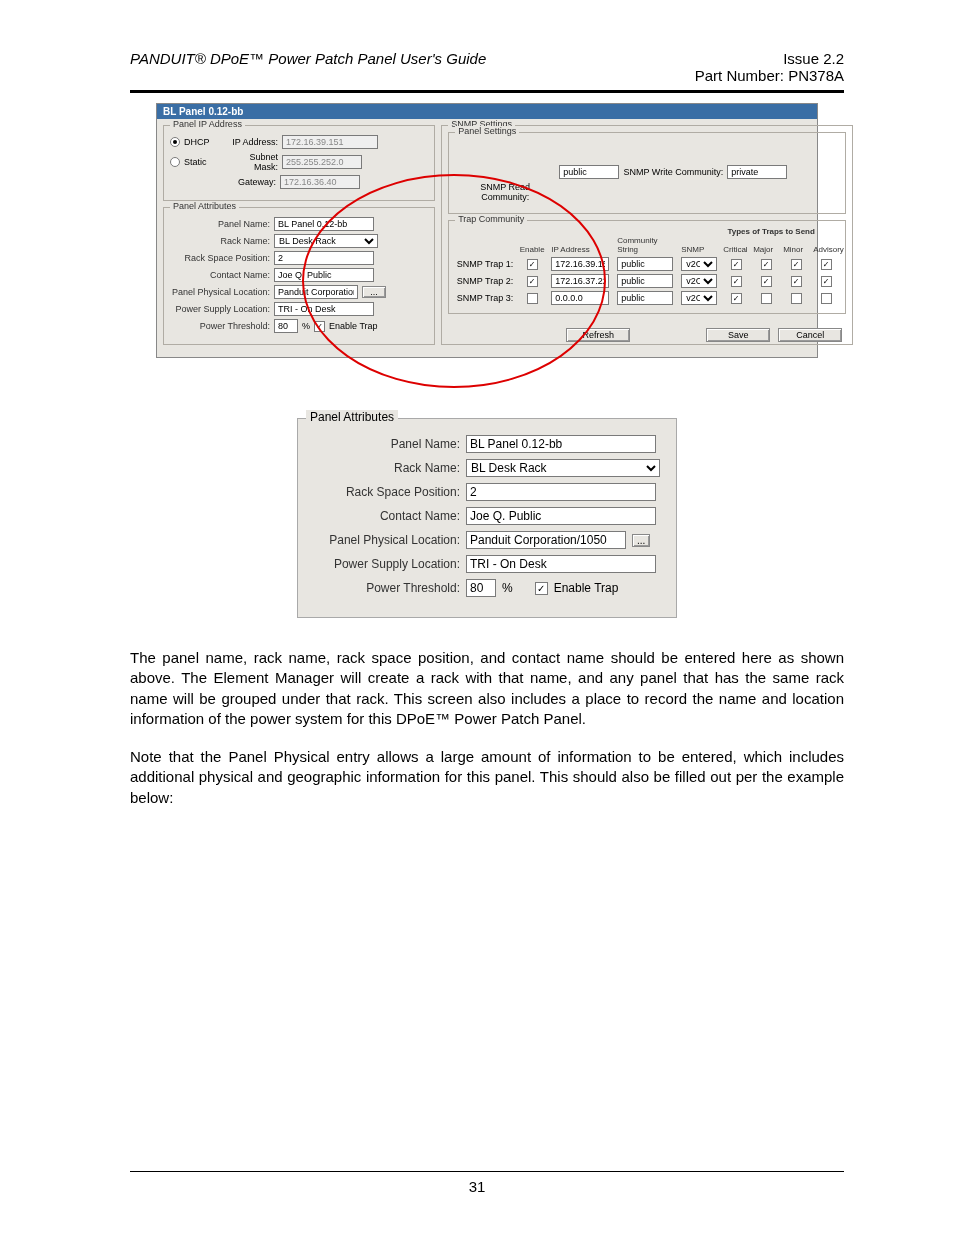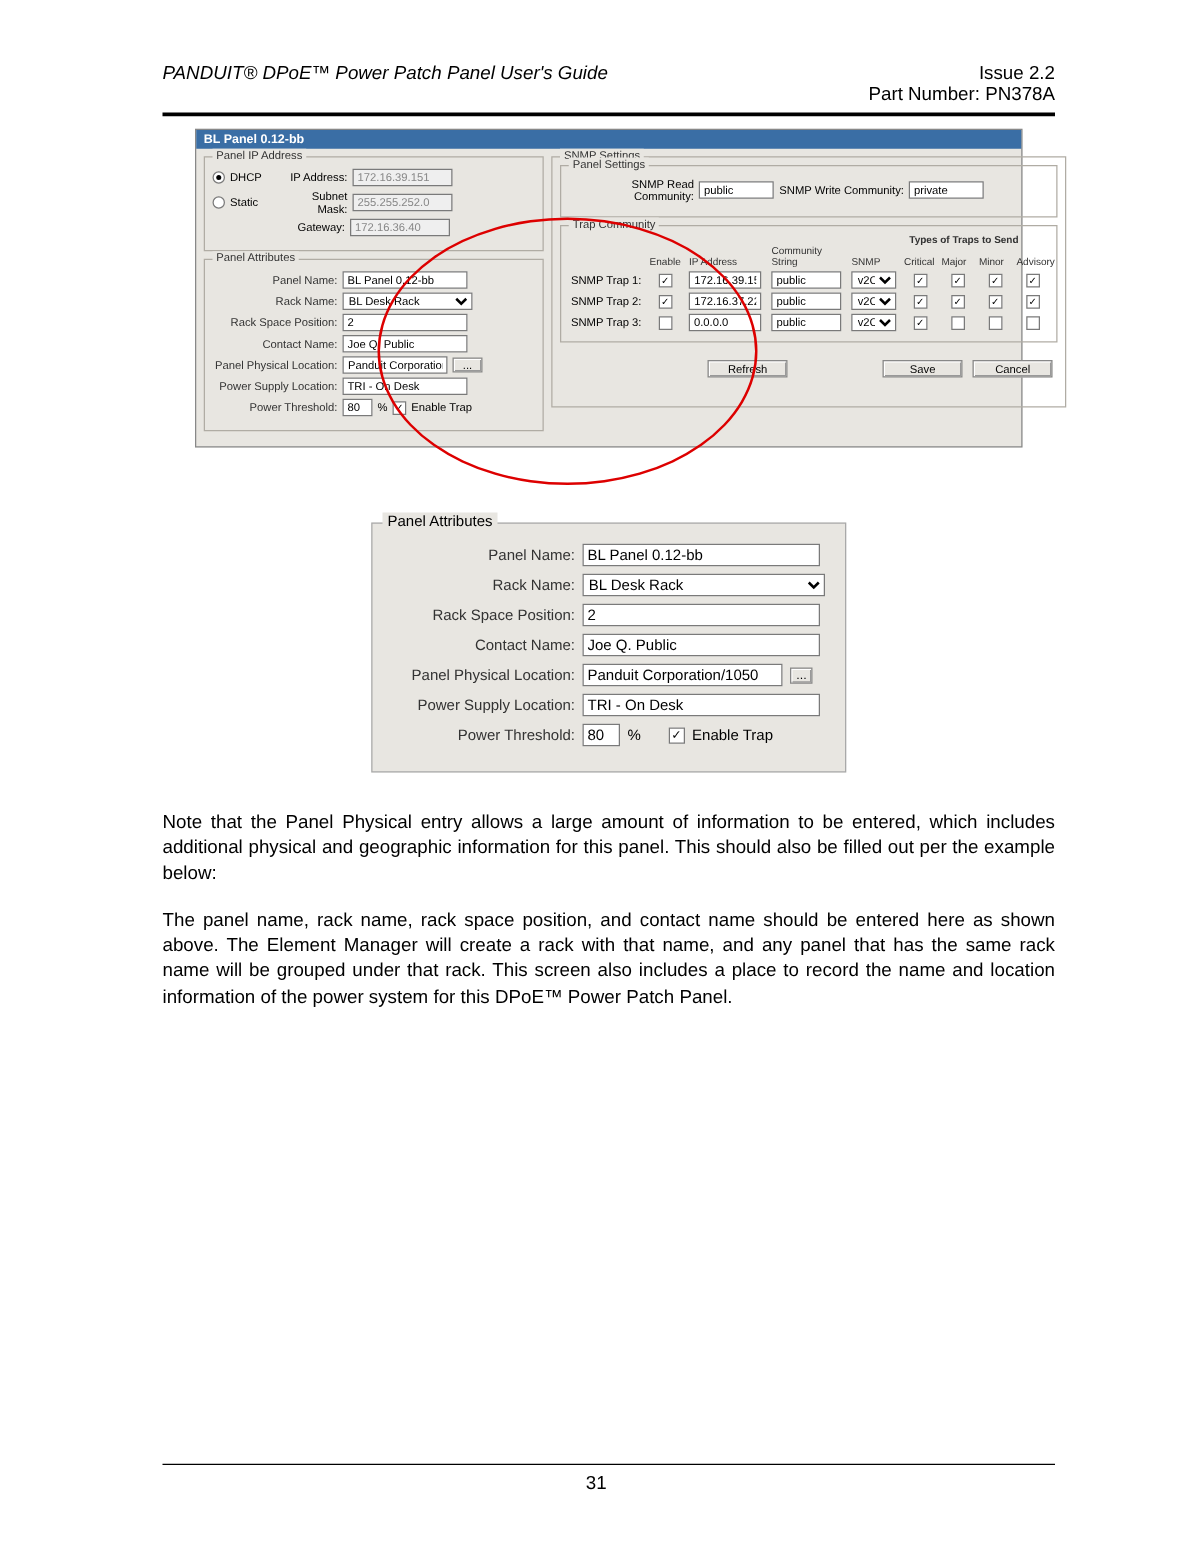--- a/index.html
+++ b/index.html
@@ -333,21 +333,21 @@
       <div class="win-body">
 
         <div class="col-left">
           <div class="fieldset">
             <div class="legend">Panel IP Address</div>
 
             <div class="row">
               <span class="radio checked"></span>
               <span style="flex:0 0 40px;">DHCP</span>
               <span style="flex:0 0 50px; text-align:right;">IP Address:</span>
-              <input class="txt disabled" style="width: 80px;" value="172.16.39.151">
+              <input class="txt disabled" style="width: 96px;" value="172.16.39.151">
             </div>
 
             <div class="row">
               <span class="radio"></span>
               <span style="flex:0 0 40px;">Static</span>
               <span style="flex:0 0 50px; text-align:right;">Subnet Mask:</span>
               <input class="txt disabled" style="width: 80px;" value="255.255.252.0">
             </div>
 
             <div class="row">
@@ -391,27 +391,27 @@
               <span class="lbl-right">Power Threshold:</span>
               <input class="txt" style="width: 24px;" value="80">
               <span>%</span>
               <span class="chk checked"></span>
               <span>Enable Trap</span>
             </div>
           </div>
         </div>
 
         <div class="col-right">
-          <div class="fieldset" style="padding-bottom:23px;">
+          <div class="fieldset" style="padding-bottom:2px;">
             <div class="legend">SNMP Settings</div>
 
             <div class="fieldset">
               <div class="legend">Panel Settings</div>
               <div class="row">
-                <span style="flex:0 0 100px; text-align:right;">SNMP Read Community:</span>
+                <span style="flex:0 0 100px; text-align:center;margin-top:40px;">SNMP Read Community:</span>
                 <input class="txt" style="width: 60px;" value="public">
                 <span style="flex:0 0 100px; text-align:right;">SNMP Write Community:</span>
                 <input class="txt" style="width: 60px;" value="private">
               </div>
             </div>
 
             <div class="fieldset">
               <div class="legend">Trap Community</div>
 
               <div style="display:grid; grid-template-columns: 58px 30px 62px 60px 38px 1fr;">
@@ -535,22 +535,22 @@
           <span style="width:10px;"></span>
           <span class="zchk checked"></span>
           <span>Enable Trap</span>
         </div>
       </div>
     </div>
 
   </div>
 
   <div class="bodytext">
+    <p>The panel name, rack name, rack space position, and contact name should be entered here as shown above. The Element Manager will create a rack with that name, and any panel that has the same rack name will be grouped under that rack. This screen also includes a place to record the name and location information of the power system for this DPoE™ Power Patch Panel.</p>
     <p>Note that the Panel Physical entry allows a large amount of information to be entered, which includes additional physical and geographic information for this panel. This should also be filled out per the example below:</p>
-    <p>The panel name, rack name, rack space position, and contact name should be entered here as shown above. The Element Manager will create a rack with that name, and any panel that has the same rack name will be grouped under that rack. This screen also includes a place to record the name and location information of the power system for this DPoE™ Power Patch Panel.</p>
   </div>
 
   <div style="position:absolute; bottom:40px; left:60px; right:60px;">
     <hr class="thin-hr">
     <div class="pagenum">31</div>
   </div>
 
 </div>
 
 </body></html>

